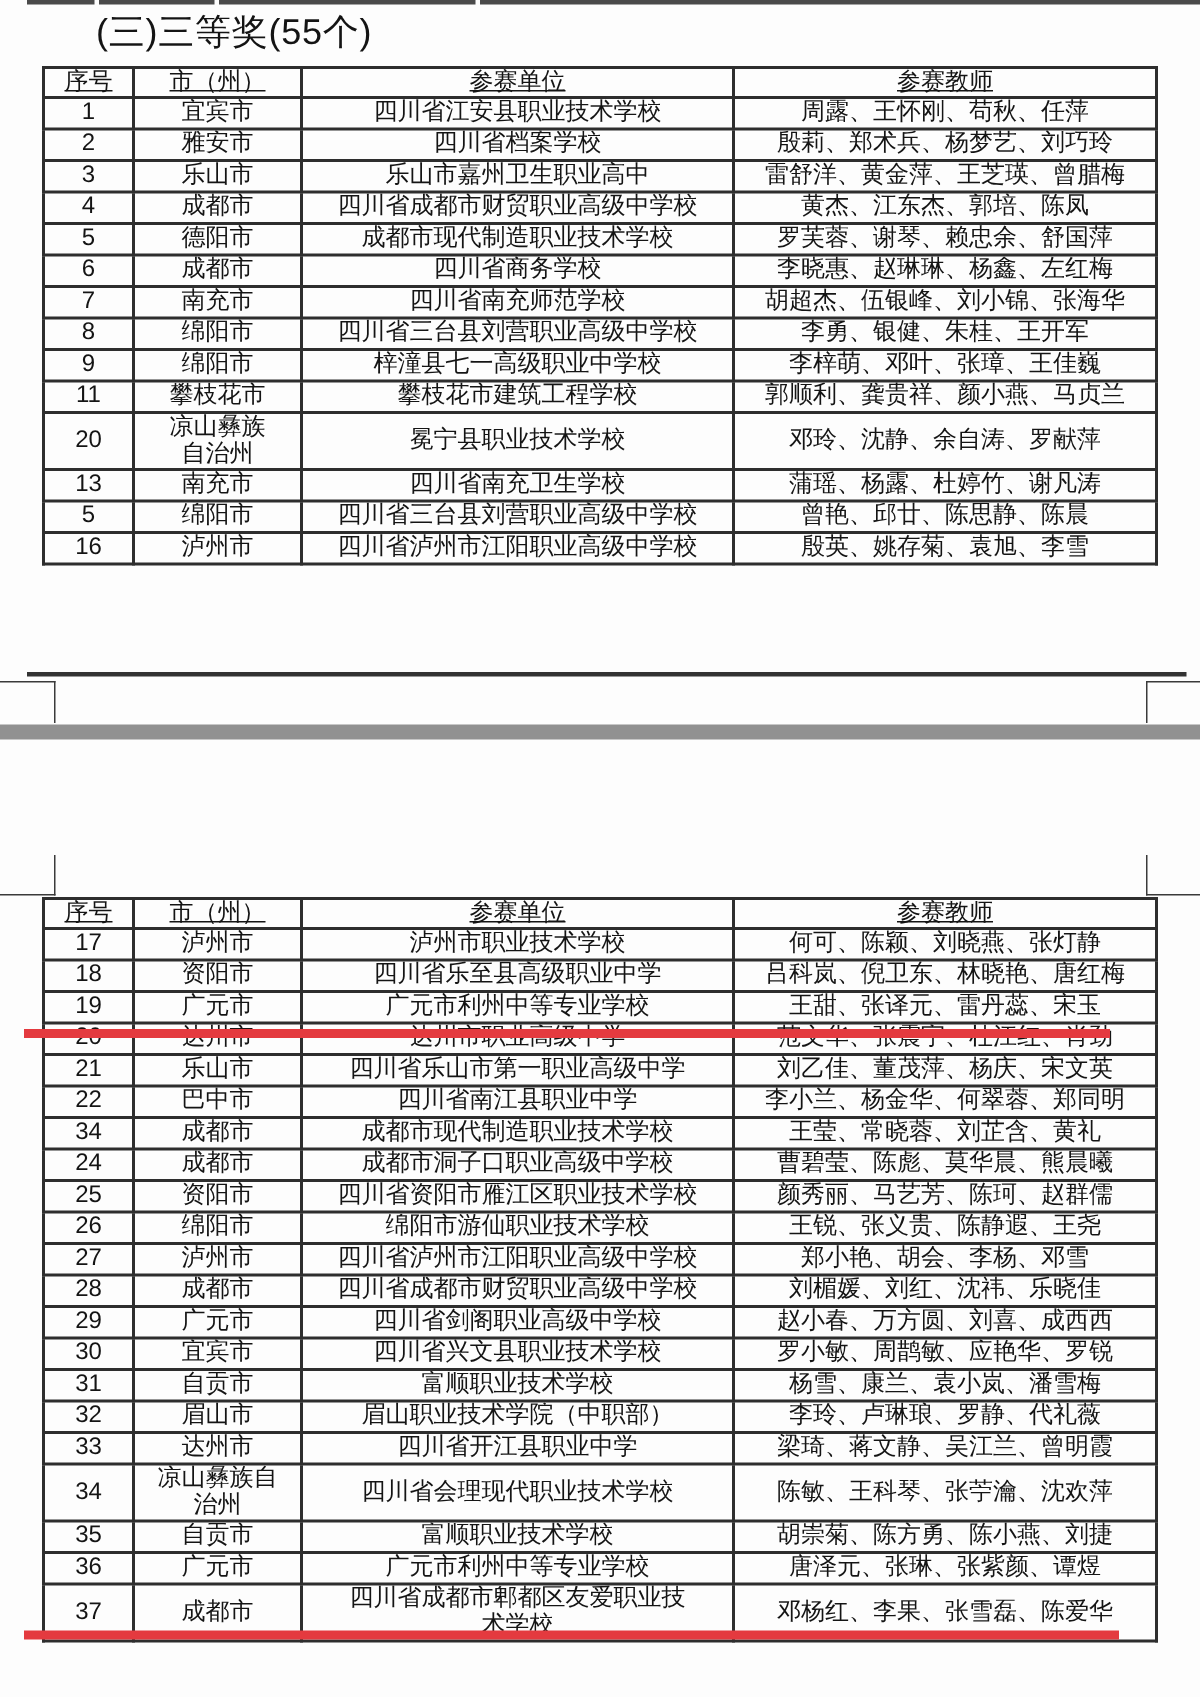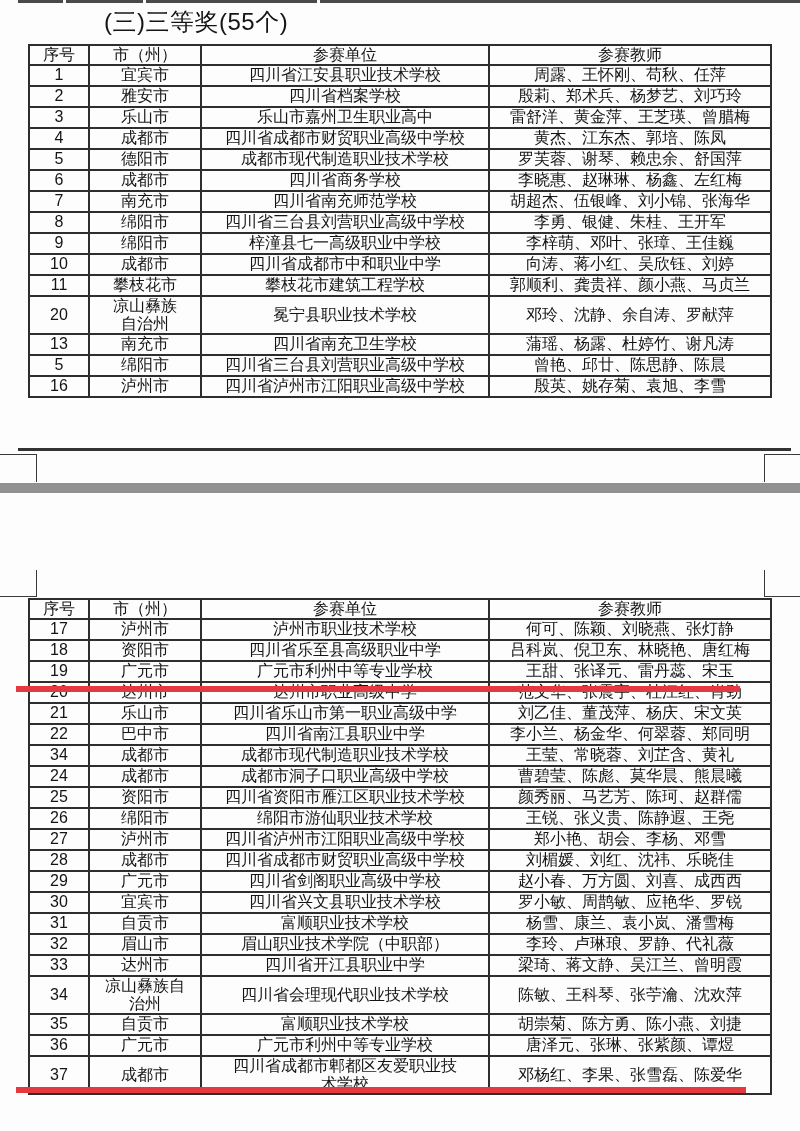--- a/index.html
+++ b/index.html
@@ -16,37 +16,37 @@
     font-family:"Liberation Sans",sans-serif;color:var(--text);
     overflow:hidden;
   }
   .tls{position:absolute;top:0;height:3px;background:#4a4a4a;}
   #tls-a{left:18px;width:45px;}
   #tls-b{left:66px;width:77px;}
   #tls-c{left:146px;width:171px;}
   #tls-d{left:320px;width:480px;}
   .title{
     position:absolute;left:64px;top:6px;font-size:24px;line-height:1.3;
-    letter-spacing:0.5px;color:var(--text);white-space:nowrap;margin-left:40px;
+    letter-spacing:0.5px;color:var(--text);white-space:nowrap;
   }
   .tbl{position:absolute;left:28px;width:742px;}
   .tbl1{top:44px;}
   .tbl2{top:598px;}
   table{border-collapse:collapse;width:100%;table-layout:fixed;}
   col.c-no{width:60px;}
   col.c-city{width:112px;}
   col.c-unit{width:288px;}
   col.c-teach{width:282px;}
   th,td{
     border:2px solid var(--border-dark);
     font-size:16px;font-weight:400;text-align:center;vertical-align:middle;
     padding:0 2px;line-height:1.12;white-space:pre-line;
     overflow:hidden;
   }
-  th{height:17px;}
+  th{height:17px;text-decoration:underline;}
   td{height:21px;}
   tr.tall td{height:33px;}
   .t1bottom{position:absolute;left:18px;top:448px;width:773px;height:3px;background:#333;}
   .graybar{position:absolute;left:0;top:483px;width:800px;height:10px;background:var(--separator-gray);}
   .mark{position:absolute;width:37px;height:28px;}
   #mark-bl{left:0;top:454px;border-top:1.5px solid var(--mark-gray);border-right:1.5px solid var(--mark-gray);}
   #mark-br{left:764px;top:454px;width:36px;border-top:1.5px solid var(--mark-gray);border-left:1.5px solid var(--mark-gray);}
   #mark-tl{left:0;top:570px;height:27px;border-bottom:1.5px solid var(--mark-gray);border-right:1.5px solid var(--mark-gray);}
   #mark-tr{left:764px;top:570px;width:36px;height:27px;border-bottom:1.5px solid var(--mark-gray);border-left:1.5px solid var(--mark-gray);}
   .redline{position:absolute;left:16px;height:6px;background:var(--accent-red);}
@@ -137,26 +137,20 @@
           <td>李勇、银健、朱桂、王开军</td>
         </tr>
 
         <tr>
           <td>9</td>
           <td>绵阳市</td>
           <td>梓潼县七一高级职业中学校</td>
           <td>李梓萌、邓叶、张璋、王佳巍</td>
         </tr>
 
-        <tr>
-          <td>10</td>
-          <td>成都市</td>
-          <td>四川省成都市中和职业中学</td>
-          <td>向涛、蒋小红、吴欣钰、刘婷</td>
-        </tr>
 
         <tr>
           <td>11</td>
           <td>攀枝花市</td>
           <td>攀枝花市建筑工程学校</td>
           <td>郭顺利、龚贵祥、颜小燕、马贞兰</td>
         </tr>
 
         <tr class="tall">
           <td>20</td>

